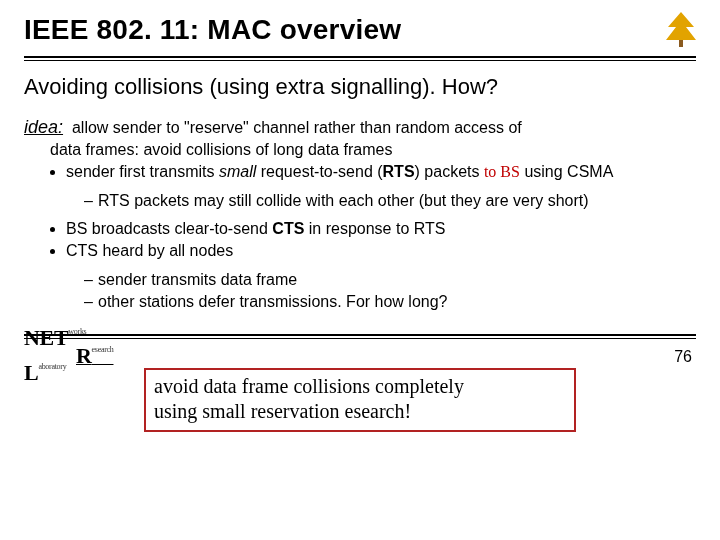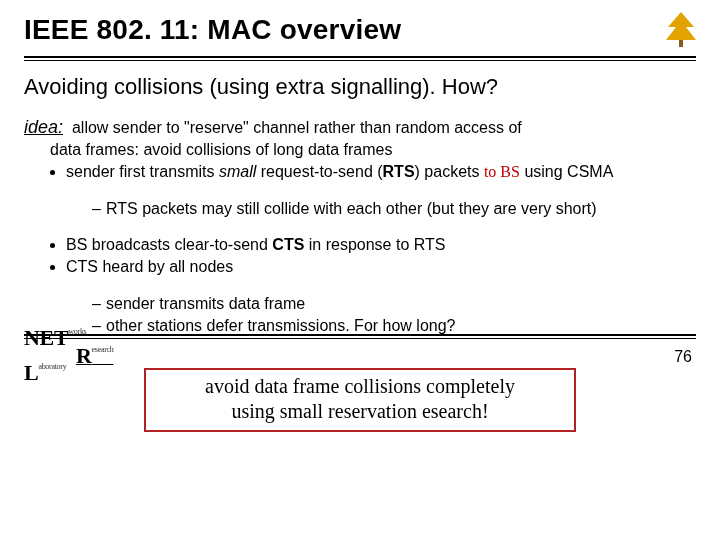--- a/index.html
+++ b/index.html
@@ -82,37 +82,36 @@
     list-style: disc;
     margin: 0;
     padding-left: 16px;
   }
   .body-list li {
     margin: 1px 0;
   }
   .body-list .sub {
     list-style: none;
     padding-left: 24px;
-    margin: 16px;
+    margin: 8px;
   }
   .body-list .sub li::before {
     content: "–";
     display: inline-block;
     width: 14px;
     margin-left: -14px;
   }
   .to-bs { color: #c00000; font-family: Liberation Serif, serif; }
   .ital { font-style: italic; }
   .callout {
     position: absolute;
     top: 368px;
     left: 144px;
     width: 412px;
     border: 2px solid #b22222;
-    text-align: center;
     font-family: "Comic Sans MS", "Segoe Script", cursive;
     font-size: 20px;
     line-height: 1.25;
     padding: 4px 8px 6px;
   }
   .footer-rule {
     position: absolute;
     bottom: 48px;
     left: 24px;
     width: 672px;

